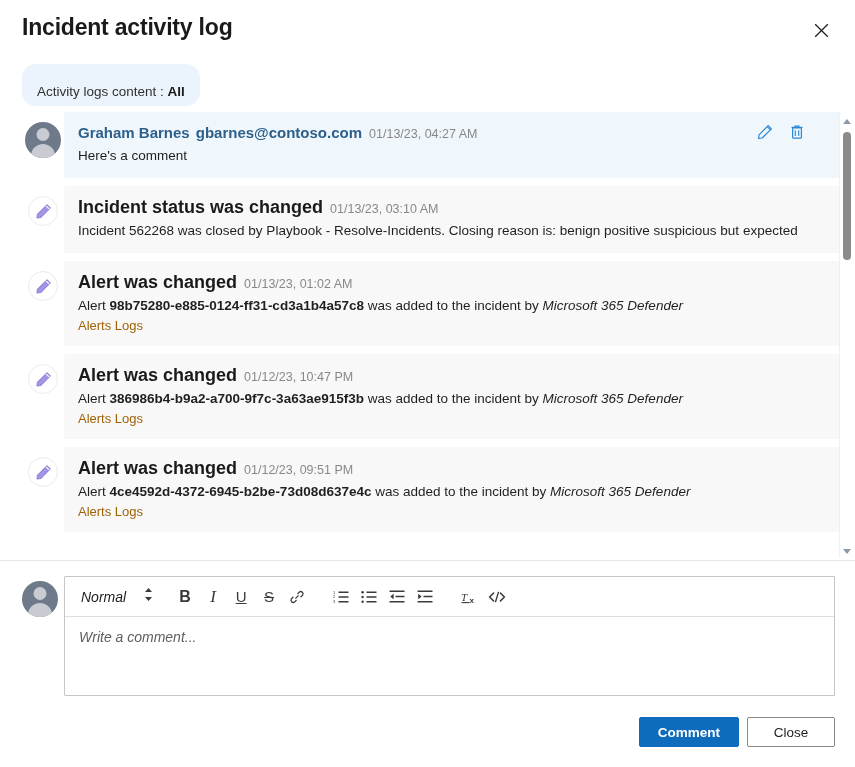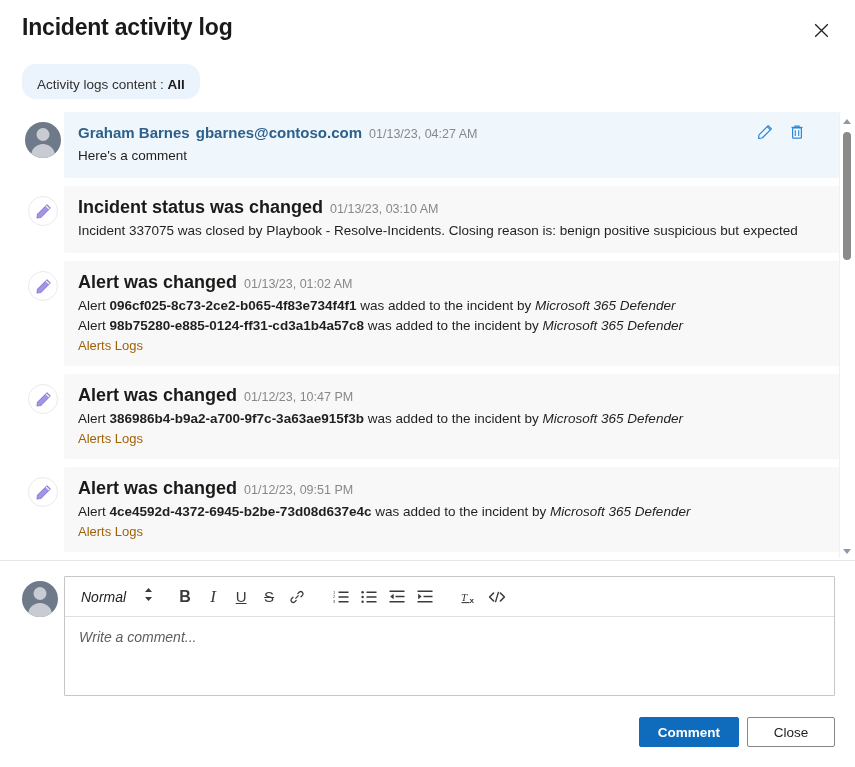--- a/index.html
+++ b/index.html
@@ -28,21 +28,21 @@
   }
   .close-x svg { display: block; }
 
   
   .filter-row { position: absolute; left: 22px; top: 64px; }
   .chip {
     display: inline-block;
     background: #ebf3fc;
     color: #323130;
     border-radius: 14px;
-    padding: 13px 15px 6px 15px;
+    padding: 20px 15px 6px 15px;
     font-size: 13.5px;
     line-height: 16px;
     cursor: pointer;
     white-space: nowrap;
   }
   .chip b { font-weight: 700; color: #1b1a19; }
 
   
   .list-viewport {
     position: absolute;
@@ -252,41 +252,38 @@
             <svg width="17" height="17" viewBox="0 0 16 16" aria-hidden="true">
               <path d="M11.3 1.7 L14.3 4.7 L5.3 13.7 L1.9 14.1 L2.3 10.7 Z" fill="#a694e8" stroke="#8f7fd4" stroke-width="1" stroke-linejoin="round"></path>
               <path d="M10.4 2.7 L13.3 5.6" stroke="#ffffff" stroke-width="1"></path>
             </svg>
           </div>
         </div>
         <div class="entry-body activity">
           <div class="line1">
             <span class="title-strong">Incident status was changed</span><span class="ts">01/13/23, 03:10 AM</span>
           </div>
-          <div class="body-text">Incident 337075 was closed by Playbook - Resolve-Incidents. Closing reason is: benign positive suspicious but expected</div>
+          <div class="body-text">Incident 562268 was closed by Playbook - Resolve-Incidents. Closing reason is: benign positive suspicious but expected</div>
         </div>
       </div>
 
       <div class="entry">
         <div class="gutter">
           <div class="pencil-badge">
             <svg width="17" height="17" viewBox="0 0 16 16" aria-hidden="true">
               <path d="M11.3 1.7 L14.3 4.7 L5.3 13.7 L1.9 14.1 L2.3 10.7 Z" fill="#a694e8" stroke="#8f7fd4" stroke-width="1" stroke-linejoin="round"></path>
               <path d="M10.4 2.7 L13.3 5.6" stroke="#ffffff" stroke-width="1"></path>
             </svg>
           </div>
         </div>
         <div class="entry-body activity">
           <div class="line1">
             <span class="title-strong">Alert was changed</span><span class="ts">01/13/23, 01:02 AM</span>
           </div>
           <div class="body-text">
-            <span>Alert </span><span class="guid">096cf025-8c73-2ce2-b065-4f83e734f4f1</span><span> was added to the incident by </span><span class="by">Microsoft 365 Defender</span>
-          </div>
-          <div class="body-text">
             <span>Alert </span><span class="guid">98b75280-e885-0124-ff31-cd3a1b4a57c8</span><span> was added to the incident by </span><span class="by">Microsoft 365 Defender</span>
           </div>
           <span class="link">Alerts Logs</span>
         </div>
       </div>
 
       <div class="entry">
         <div class="gutter">
           <div class="pencil-badge">
             <svg width="17" height="17" viewBox="0 0 16 16" aria-hidden="true">

